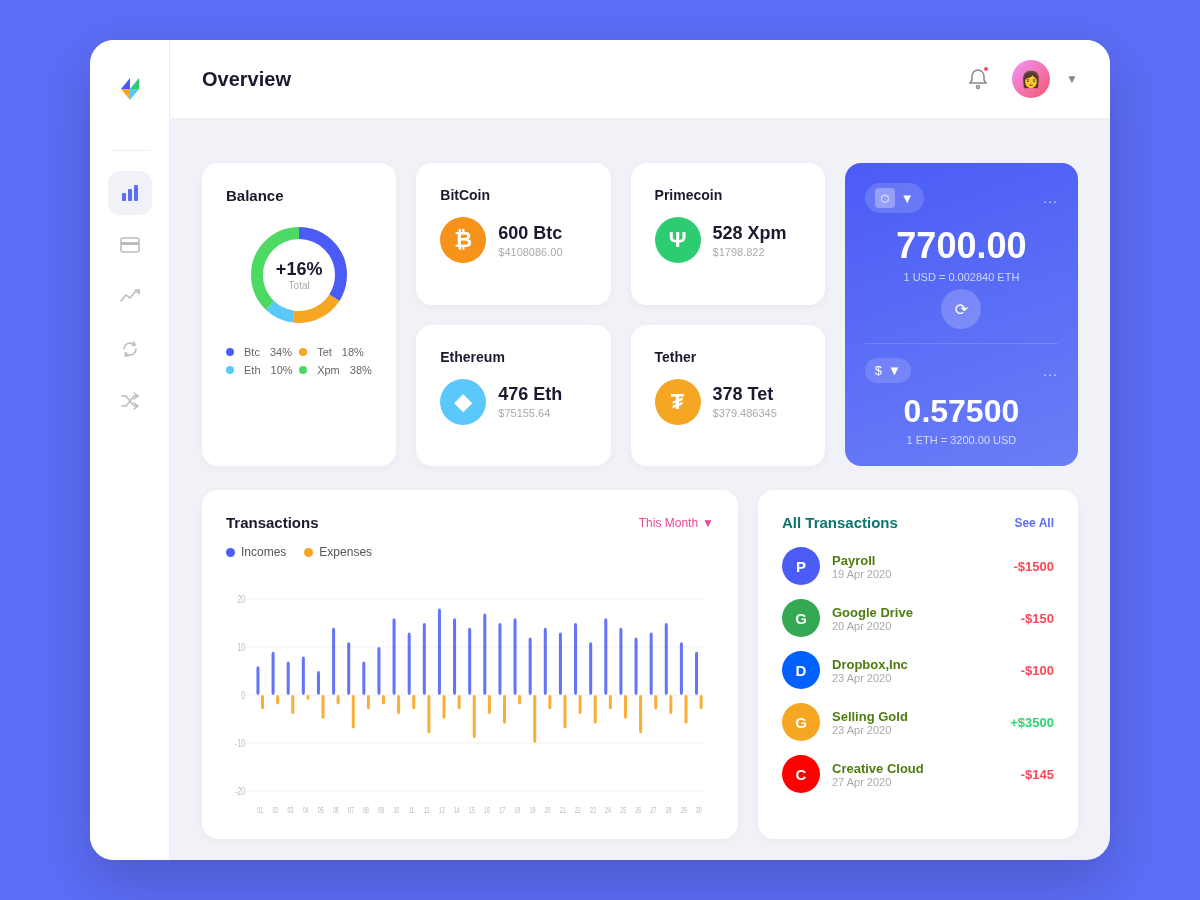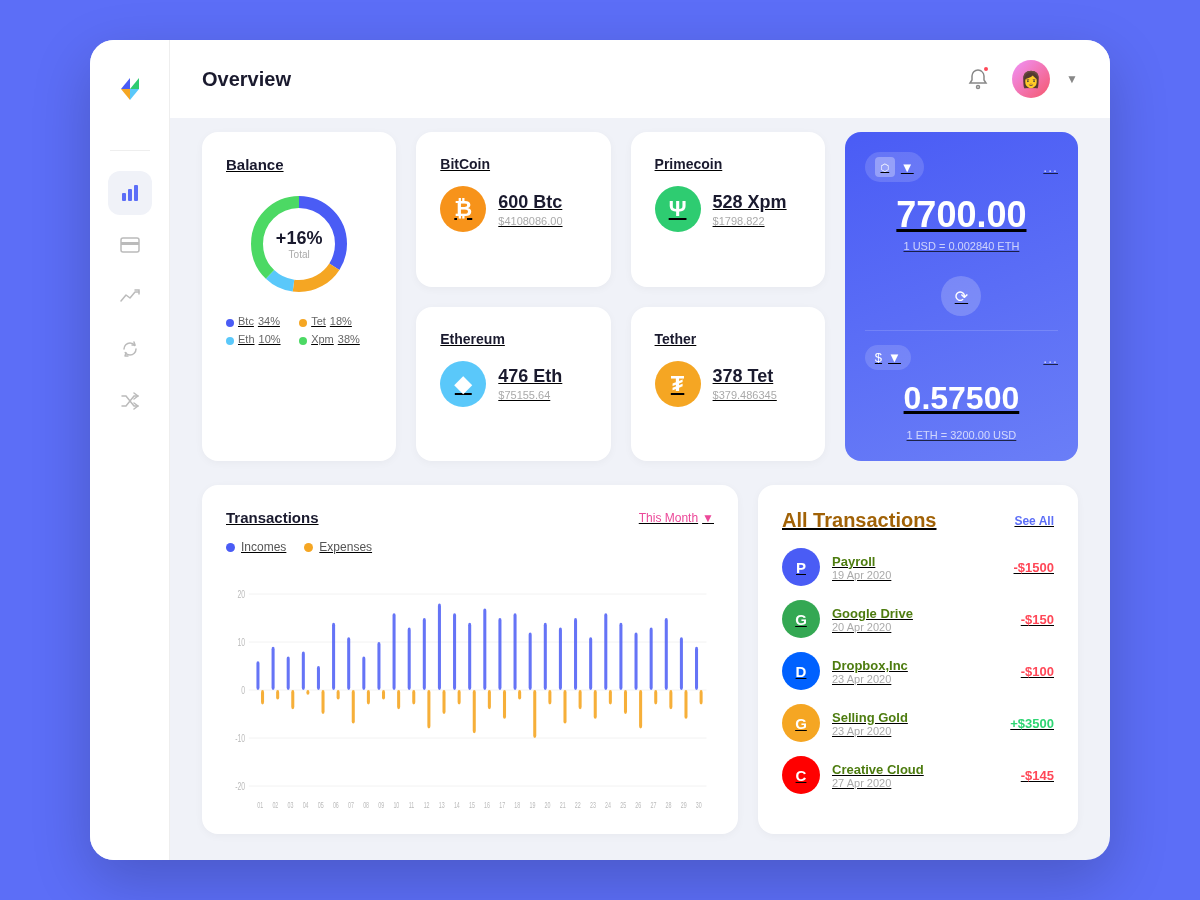--- a/index.html
+++ b/index.html
@@ -111,23 +111,22 @@
       background: linear-gradient(135deg, #f093fb, #f5576c);
       display: flex;
       align-items: center;
       justify-content: center;
       font-size: 16px;
       cursor: pointer;
     }
     .chevron-down { color: #888; font-size: 12px; cursor: pointer; }
     
     .content {
-      padding: 13px 32px;
+      padding: 44px 32px;
       flex: 1;
-      text-decoration: underline;
     }
     
     .cards-row {
       display: grid;
       grid-template-columns: 1fr 1fr 1fr 1.2fr;
       gap: 20px;
       margin-bottom: 24px;
     }
     .card {
       background: #fff;
@@ -174,22 +173,22 @@
       color: #aaa;
     }
     .legend {
       display: grid;
       grid-template-columns: 1fr 1fr;
       gap: 6px 0;
       font-size: 11px;
     }
     .legend-item {
       display: flex;
-      align-items: flex-end;
-      gap: 4px;
+      align-items: center;
+      gap: 10px;
       color: #666;
     }
     .legend-dot {
       width: 8px;
       height: 8px;
       border-radius: 50%;
       flex-shrink: 0;
     }
     
     .coin-card-title {
@@ -271,21 +270,21 @@
     .blue-card-amount {
       font-size: 36px;
       font-weight: 700;
       text-align: center;
       margin-bottom: 4px;
     }
     .blue-card-rate {
       font-size: 11px;
       text-align: center;
       opacity: 0.7;
-      margin-bottom: 24px;
+      margin-bottom: 6px;
     }
     .swap-btn {
       width: 40px;
       height: 40px;
       background: rgba(255,255,255,0.2);
       border-radius: 50%;
       display: flex;
       align-items: center;
       justify-content: center;
       margin: 0 auto 14px;
@@ -311,21 +310,20 @@
     .blue-card-amount2 {
       font-size: 32px;
       font-weight: 700;
       text-align: center;
       margin: 10px 0 4px;
     }
     .blue-card-rate2 {
       font-size: 11px;
       text-align: center;
       opacity: 0.7;
-      margin-top: 8px;
     }
     
     .bottom-row {
       display: grid;
       grid-template-columns: 1fr 320px;
       gap: 20px;
     }
     
     .transactions-card {
       background: #fff;
@@ -385,23 +383,23 @@
       padding: 24px;
       box-shadow: 0 2px 8px rgba(0,0,0,0.04);
     }
     .all-tx-header {
       display: flex;
       align-items: center;
       justify-content: space-between;
       margin-bottom: 16px;
     }
     .all-tx-title {
-      font-size: 20px;
-      font-weight: 700;
-      color: #a16207;
+      font-size: 15px;
+      font-weight: 700;
+      color: #0f766e;
     }
     .see-all-btn {
       font-size: 12px;
       color: #5c6ef7;
       cursor: pointer;
       font-weight: 600;
     }
     .tx-list { display: flex; flex-direction: column; gap: 14px; }
     .tx-item {
       display: flex;

